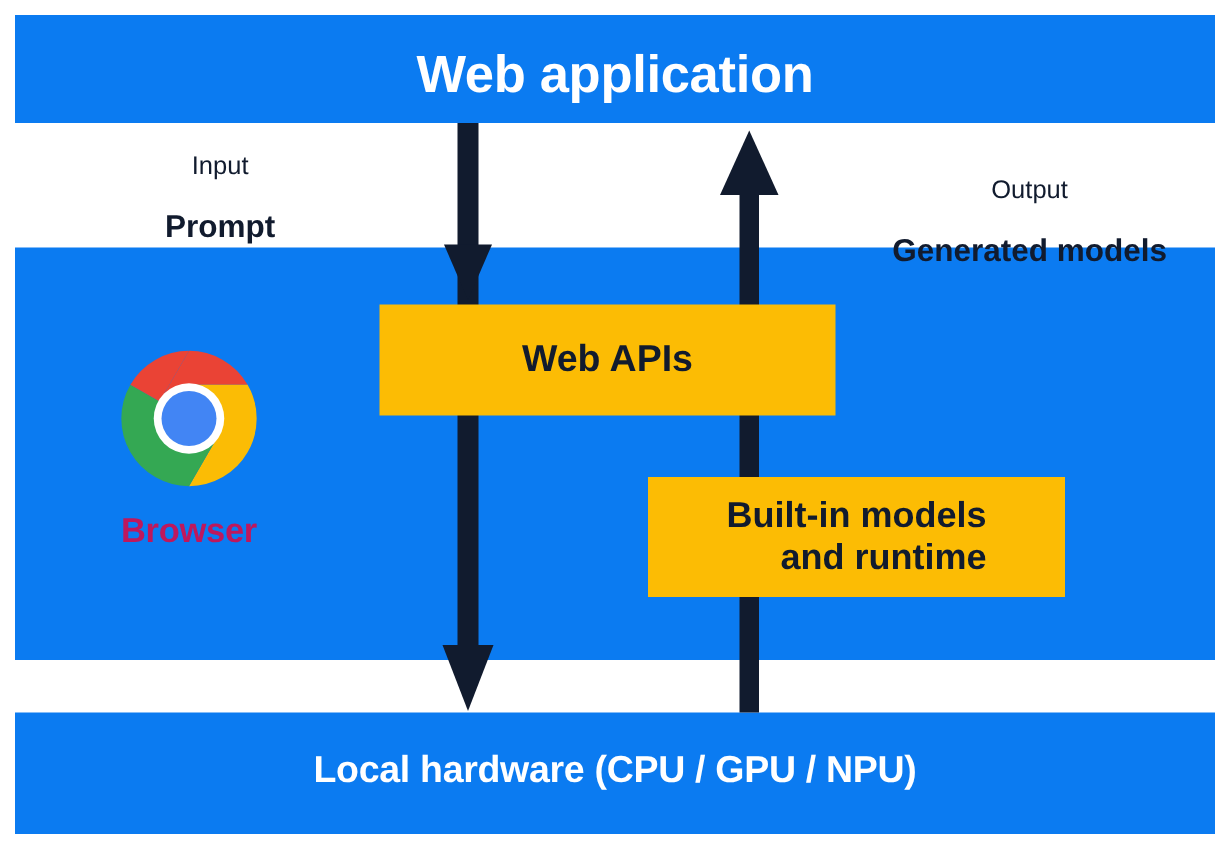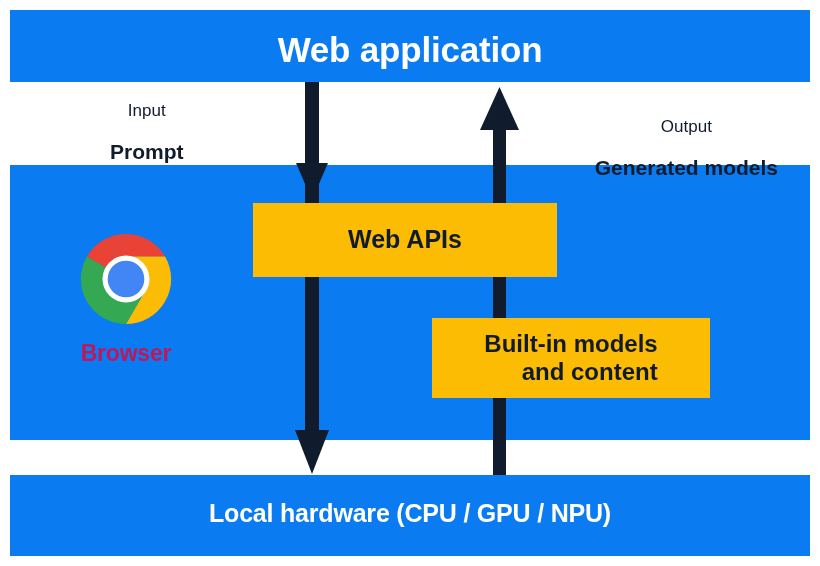--- a/index.html
+++ b/index.html
@@ -191,21 +191,21 @@
     <div id="browser-caption">Browser</div>
   </div>
 
   <div class="api-box box-web-apis">
     <span>Web APIs</span>
   </div>
 
   <div class="api-box box-builtin">
     <span>
       <span class="line1">Built-in models</span>
-      <span class="line2">and content</span>
+      <span class="line2">and runtime</span>
     </span>
   </div>
 
   <div class="flow-note" id="note-input">
     <span class="note-kind">Input</span>
     <span class="note-value">Prompt</span>
   </div>
 
   <div class="flow-note" id="note-output">
     <span class="note-kind">Output</span>

